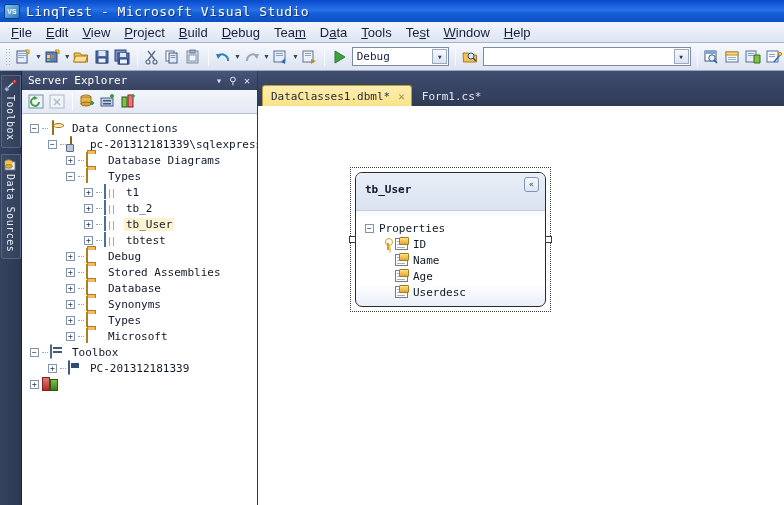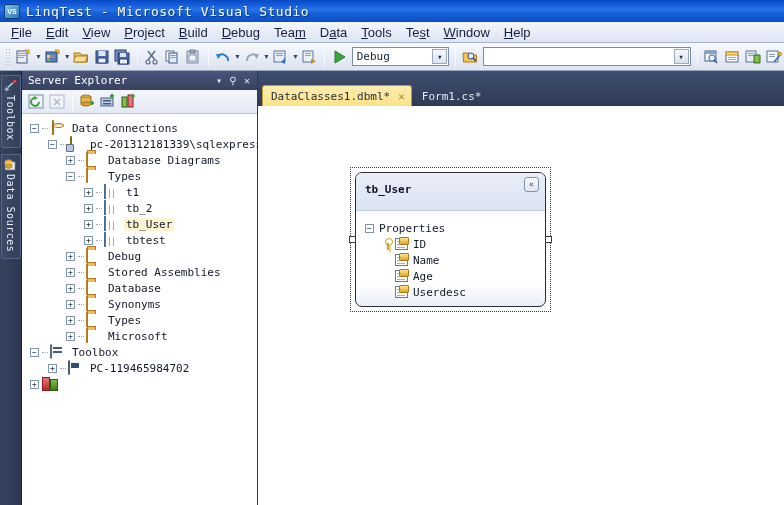--- a/index.html
+++ b/index.html
@@ -721,21 +721,21 @@
         <div class="trow" style="padding-left: 8px;">
           <span class="expander">−</span>
           <span class="dotline"></span>
           <span class="ticon"><span class="ic-servers"></span></span>
           <span class="tlabel">Toolbox</span>
         </div>
         <div class="trow" style="padding-left: 26px;">
           <span class="expander">+</span>
           <span class="dotline"></span>
           <span class="ticon"><span class="ic-computer"></span></span>
-          <span class="tlabel">PC-119465984702</span>
+          <span class="tlabel">PC-201312181339</span>
         </div>
         <div class="trow" style="padding-left: 8px;">
           <span class="expander">+</span>
           <span class="dotline"></span>
           <span class="ticon"><span class="ic-sp"></span></span>
         </div>
       </div>
   </div>
 
   <div id="editor">

